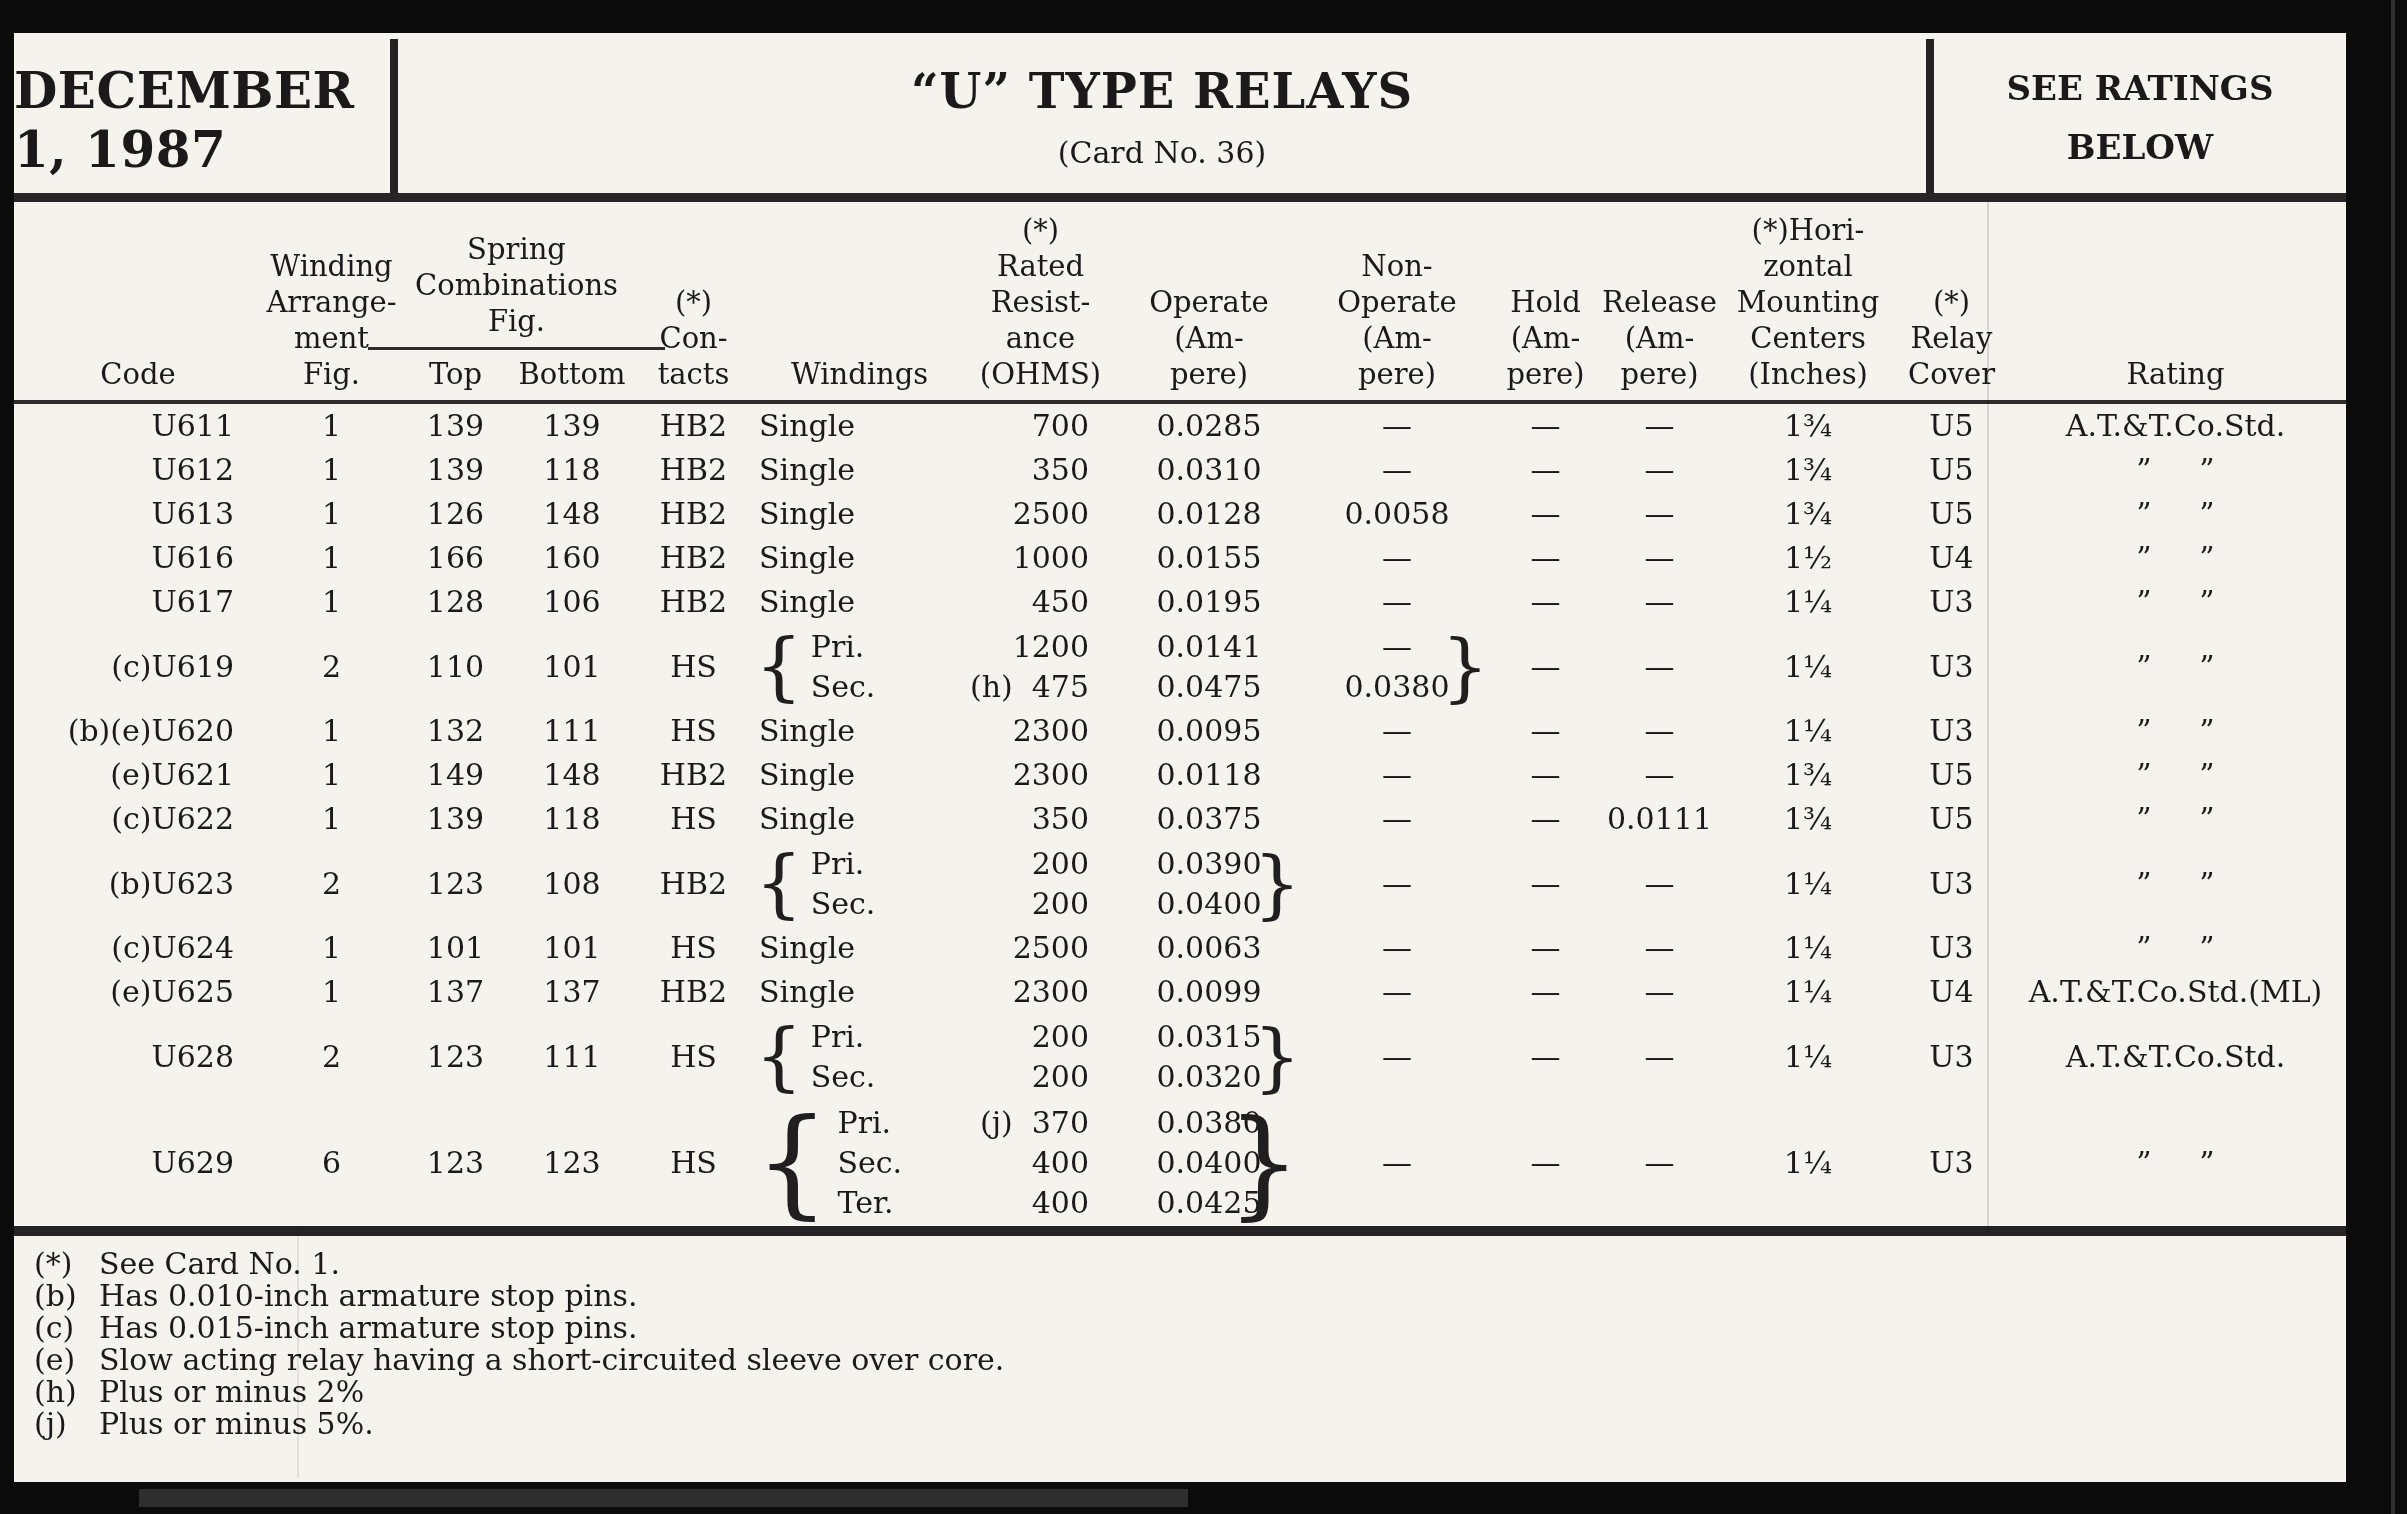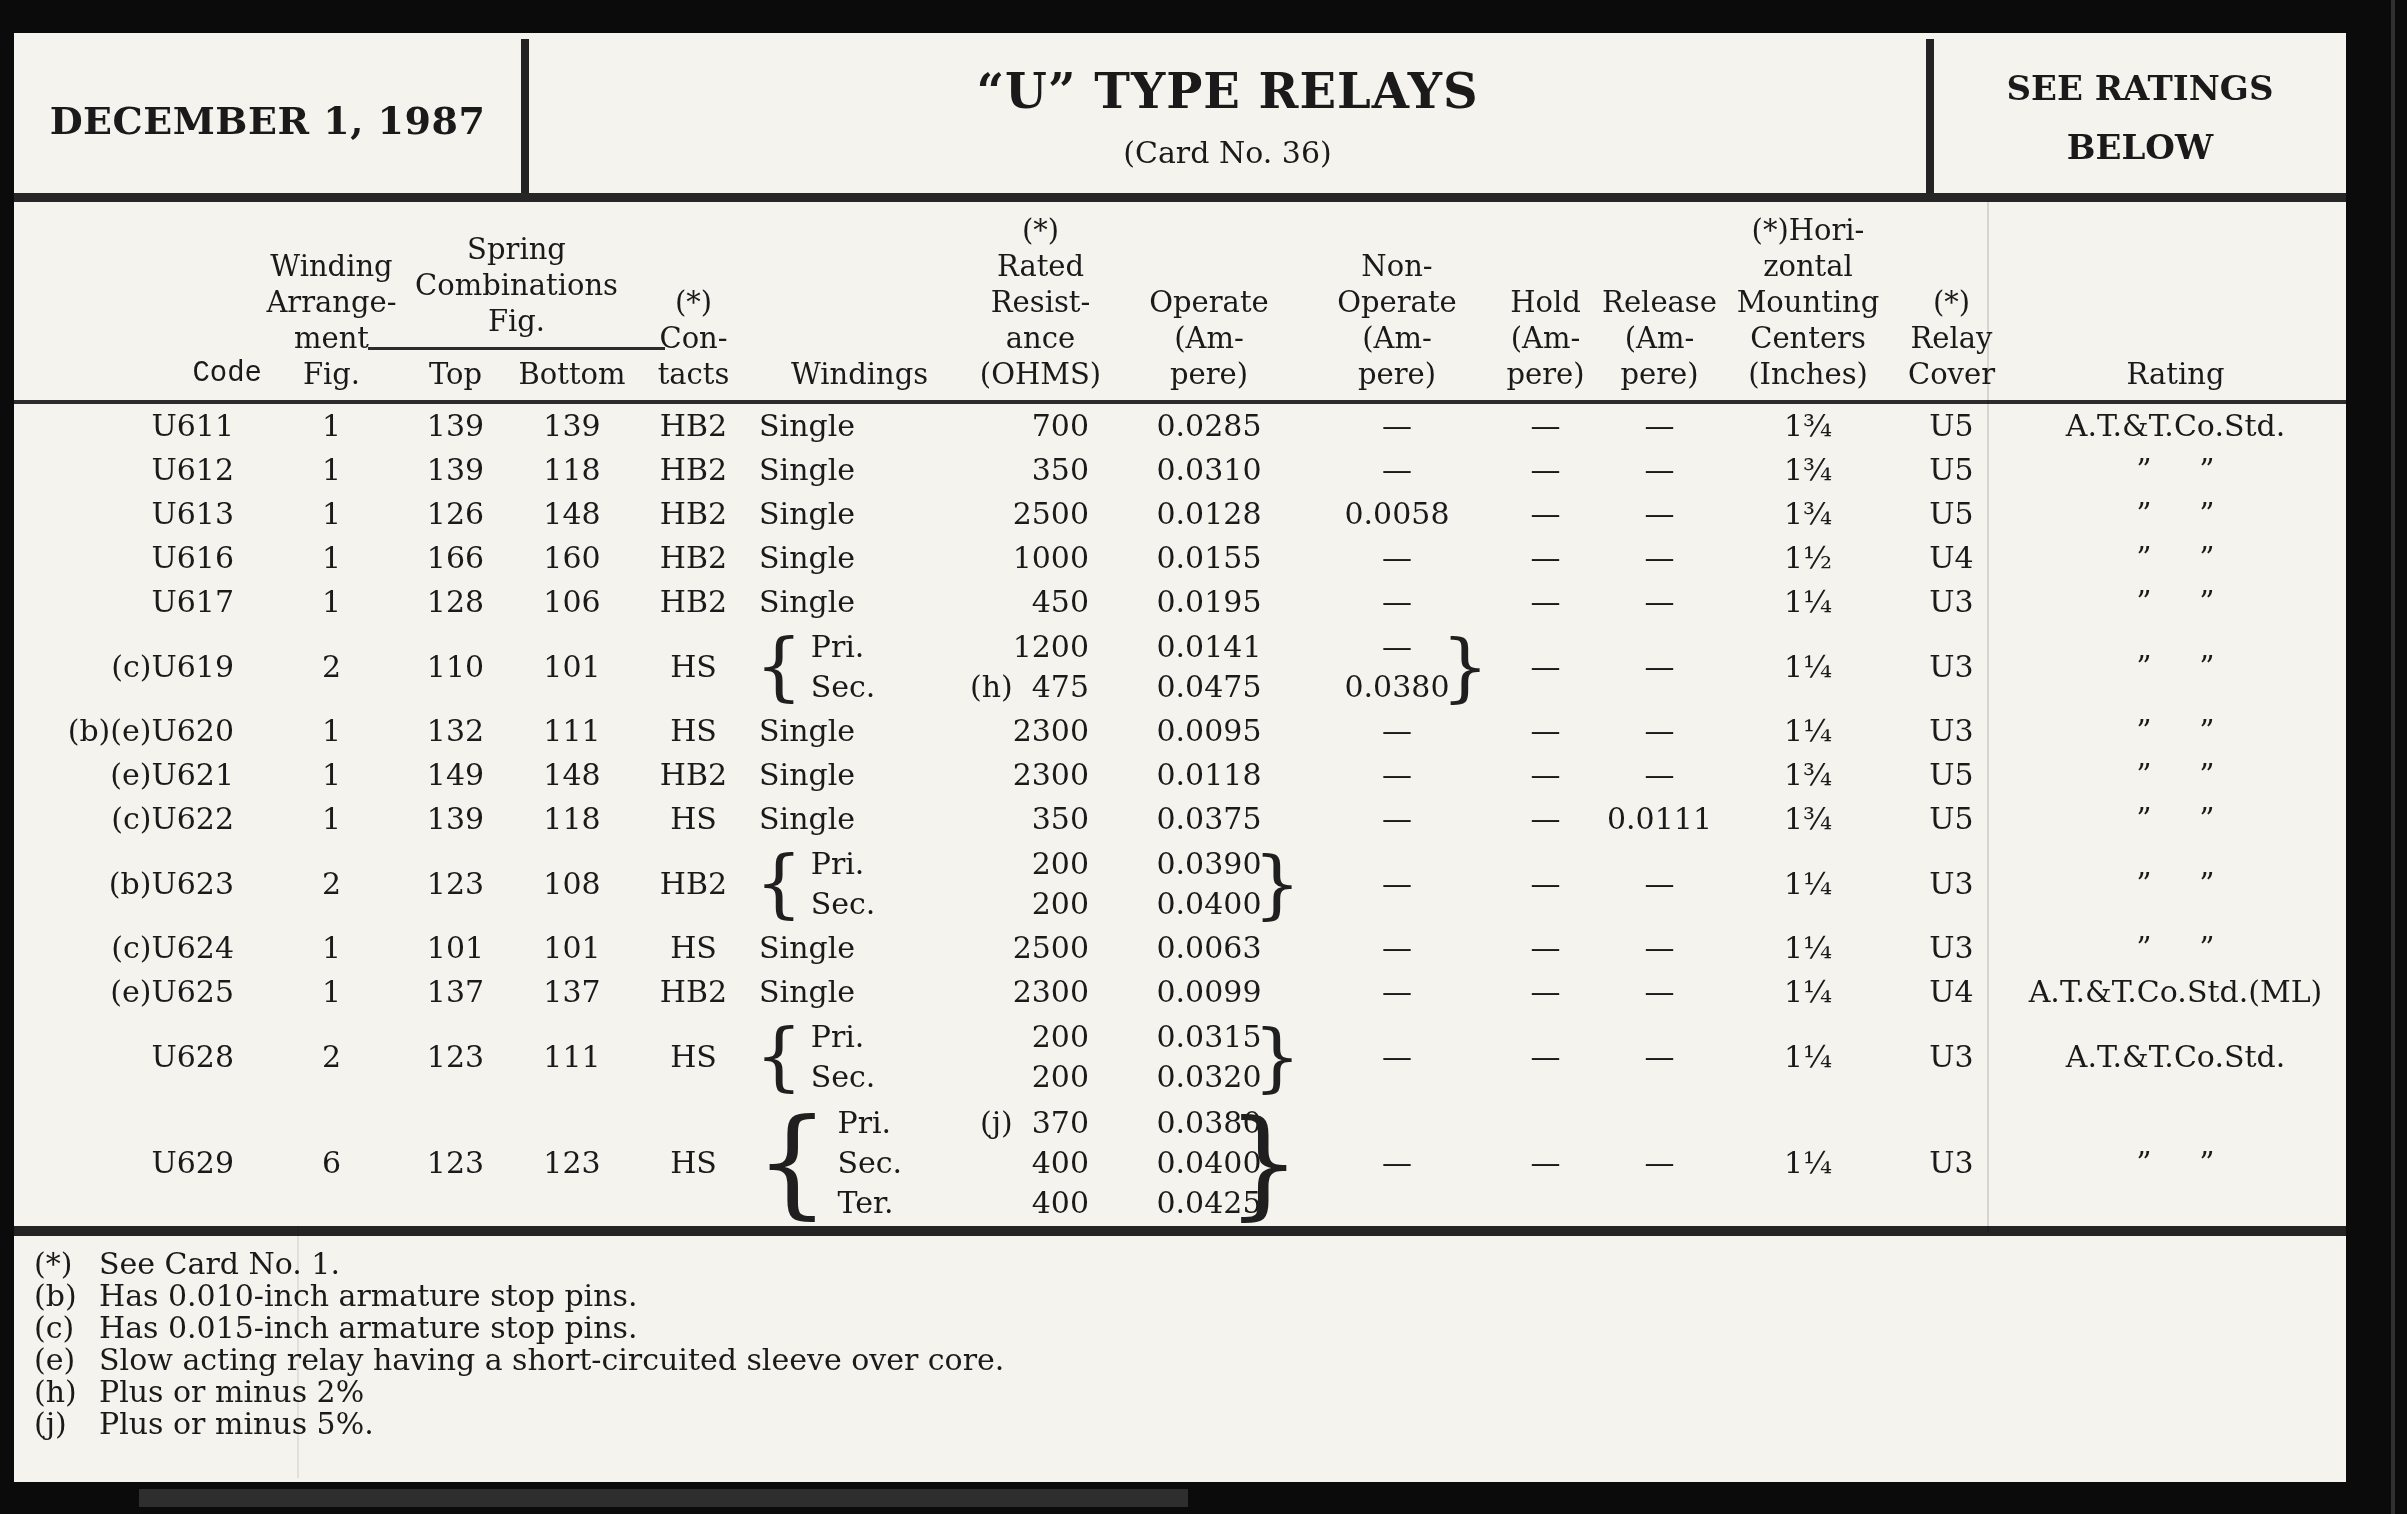--- a/index.html
+++ b/index.html
@@ -3,22 +3,22 @@
 <meta charset="utf-8">
 <style>
   * { margin:0; padding:0; box-sizing:border-box; }
   html,body { width:2408px; height:1515px; background:#0b0b0b; overflow:hidden;
               font-family:"DejaVu Serif","Liberation Serif",serif; }
   .card { position:absolute; left:14px; top:33px; width:2332px; height:1449px;
           background:#f5f3ee; color:#1a1a1a; overflow:hidden; }
 
   
   .masthead { position:relative; height:160px; display:flex; align-items:stretch; }
-  .mast-date { width:507px; display:flex; align-items:center; justify-content:center;
-               font-size:38px; font-weight:bold; letter-spacing:0.5px; padding-top:14px; }
+  .mast-date { width:376px; display:flex; align-items:center; justify-content:center;
+               font-size:50px; font-weight:bold; letter-spacing:0.5px; padding-top:14px; }
   .vbar { width:8px; background:#232323; margin-top:6px; }
   .mast-center { flex:1; text-align:center; padding-top:30px; }
   .mast-title { font-size:48px; font-weight:bold; letter-spacing:1px; }
   .mast-sub { font-size:30px; margin-top:16px; }
   .mast-ratings { width:412px; display:flex; align-items:center; justify-content:center;
                   text-align:center; font-size:34px; font-weight:bold; line-height:59px;
                   white-space:pre-line; padding-top:10px; }
 
   .rule-heavy { height:9px; background:#262626; }
   .rule-mid   { height:4px; background:#2c2c2c; }
@@ -28,21 +28,21 @@
   .c-code{width:248px} .c-wind{width:139px} .c-top{width:109px} .c-bot{width:124px}
   .c-con{width:119px}  .c-wdg{width:213px}  .c-res{width:149px} .c-opr{width:188px}
   .c-non{width:188px}  .c-hld{width:109px}  .c-rel{width:119px} .c-ctr{width:178px}
   .c-cov{width:109px}  .c-rat{width:339px}
   .spring-group{width:233px}
 
   
   .thead { display:flex; align-items:flex-end; padding:10px 0 8px;
            font-size:29px; line-height:36px; }
   .th { text-align:center; white-space:pre-line; }
-  .th.c-code { text-align:right;font-family:Liberation Mono, monospace; }
+  .th.c-code { text-align:center; }
   .spring-group { text-align:center; }
   .spring-title { width:327px; margin-left:-48px; white-space:pre-line; }
   .spring-rule { width:297px; margin-left:-33px; height:3px; background:#2c2c2c; margin-top:8px; margin-bottom:6px; }
   .spring-cols { display:flex; }
   .spring-cols span:first-child { width:109px; text-align:center; }
   .spring-cols span:last-child  { width:124px; }
 
   
   .tr { display:flex; align-items:center; min-height:44px; }
   .tr.h2 { min-height:85px; }

